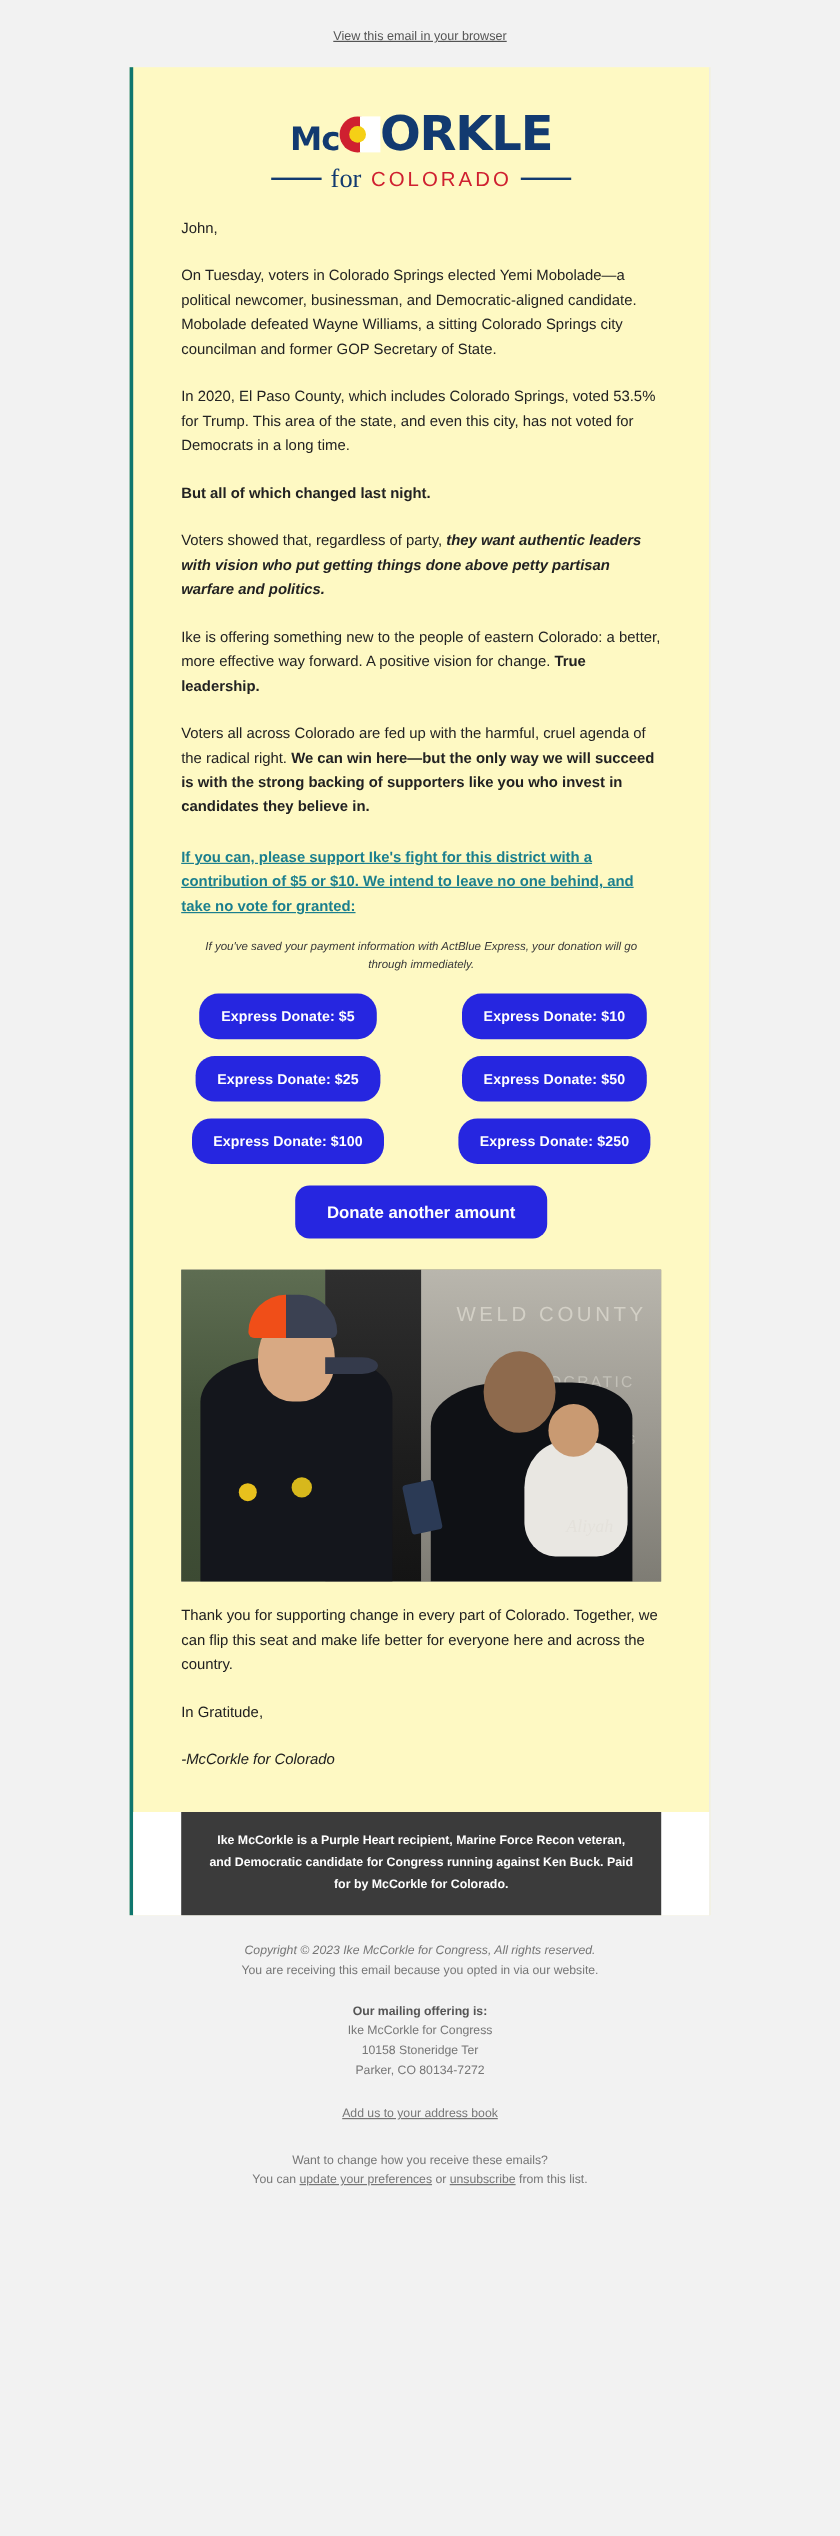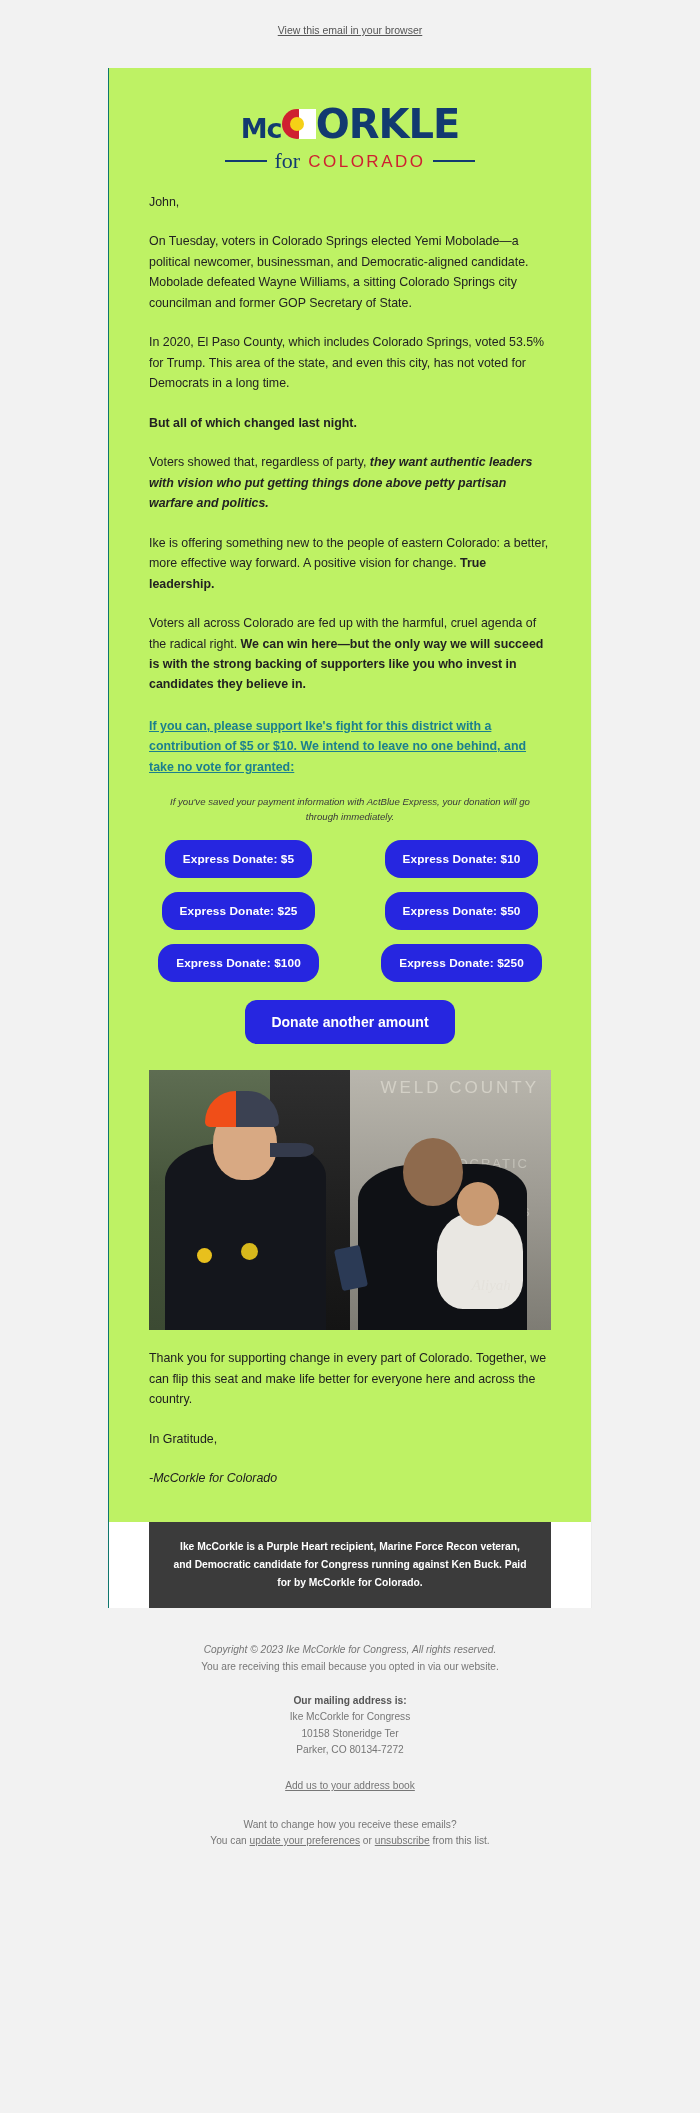--- a/index.html
+++ b/index.html
@@ -22,23 +22,23 @@
     color:#555;
   }
   .preheader a {
     color:#555;
     text-decoration:underline;
   }
 
   
   .email-card {
     width:484px;
-    margin:12px auto;
-    background:#bef264;
-    border-left:1px solid #0f766e;
+    margin:0 auto;
+    background:#fef9c3;
+    border-left:3px solid #0f766e;
     border-right:1px solid #ececec;
   }
 
   
   .logo-block { padding:36px 0 14px 0; text-align:center; }
   .logo-word {
     font-family:"DejaVu Sans", sans-serif;
     font-weight:bold;
     font-size:40px;
     letter-spacing:-1px;
@@ -187,21 +187,21 @@
   .ph-bg-mid {
     position:absolute; left:30%; top:0; width:20%; height:100%;
     background:linear-gradient(180deg,#2f2f2f 0%,#1d1d1d 60%,#141414 100%);
   }
   .ph-bg-right {
     position:absolute; left:50%; top:0; width:50%; height:100%;
     background:linear-gradient(180deg,#b9b6ad 0%,#9d9a92 50%,#7e7c74 100%);
   }
   .ph-weld {
     position:absolute;
-    right:12px; top:8px;
+    right:12px; top:28px;
     color:#d9d6cc;
     font-size:17px;
     letter-spacing:3px;
     font-family:"Liberation Sans", sans-serif;
     opacity:.85;
   }
   .ph-county2 {
     position:absolute;
     right:22px; top:86px;
     color:#cfcdc4;
@@ -427,21 +427,21 @@
     <div class="disclaimer-outer">
       <div class="disclaimer">Ike McCorkle is a Purple Heart recipient, Marine Force Recon veteran, and Democratic candidate for Congress running against Ken Buck. Paid for by McCorkle for Colorado.</div>
     </div>
   </div>
 
   <div class="footer">
     <div class="copy">Copyright © 2023 Ike McCorkle for Congress, All rights reserved.</div>
     <div>You are receiving this email because you opted in via our website.</div>
 
     <div class="blk">
-      <div class="addr-head">Our mailing address is:</div>
+      <div class="addr-head">Our mailing offering is:</div>
       <div class="addr">Ike McCorkle for Congress</div>
       <div class="addr">10158 Stoneridge Ter</div>
       <div class="addr">Parker, CO 80134-7272</div>
     </div>
 
     <div class="addbook">
       <a href="#">Add us to your address book</a>
     </div>
 
     <div class="prefs">

